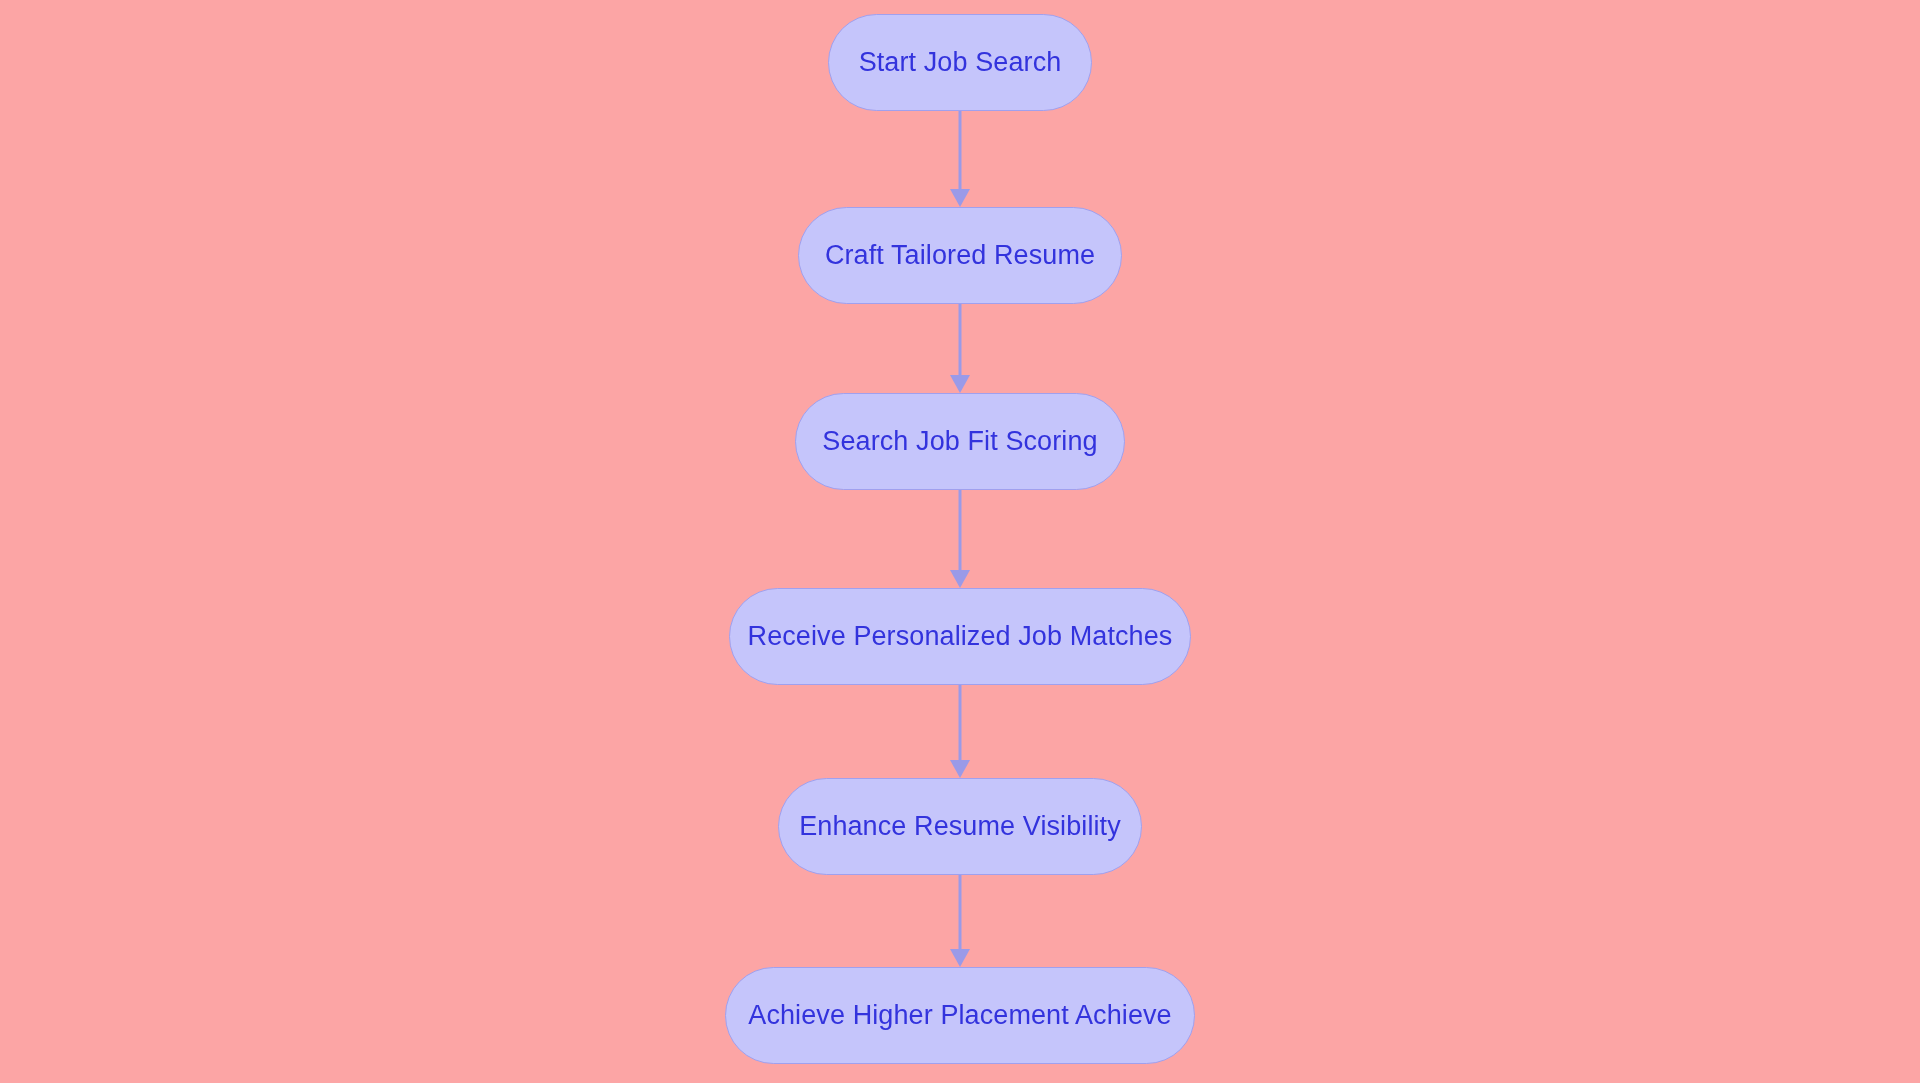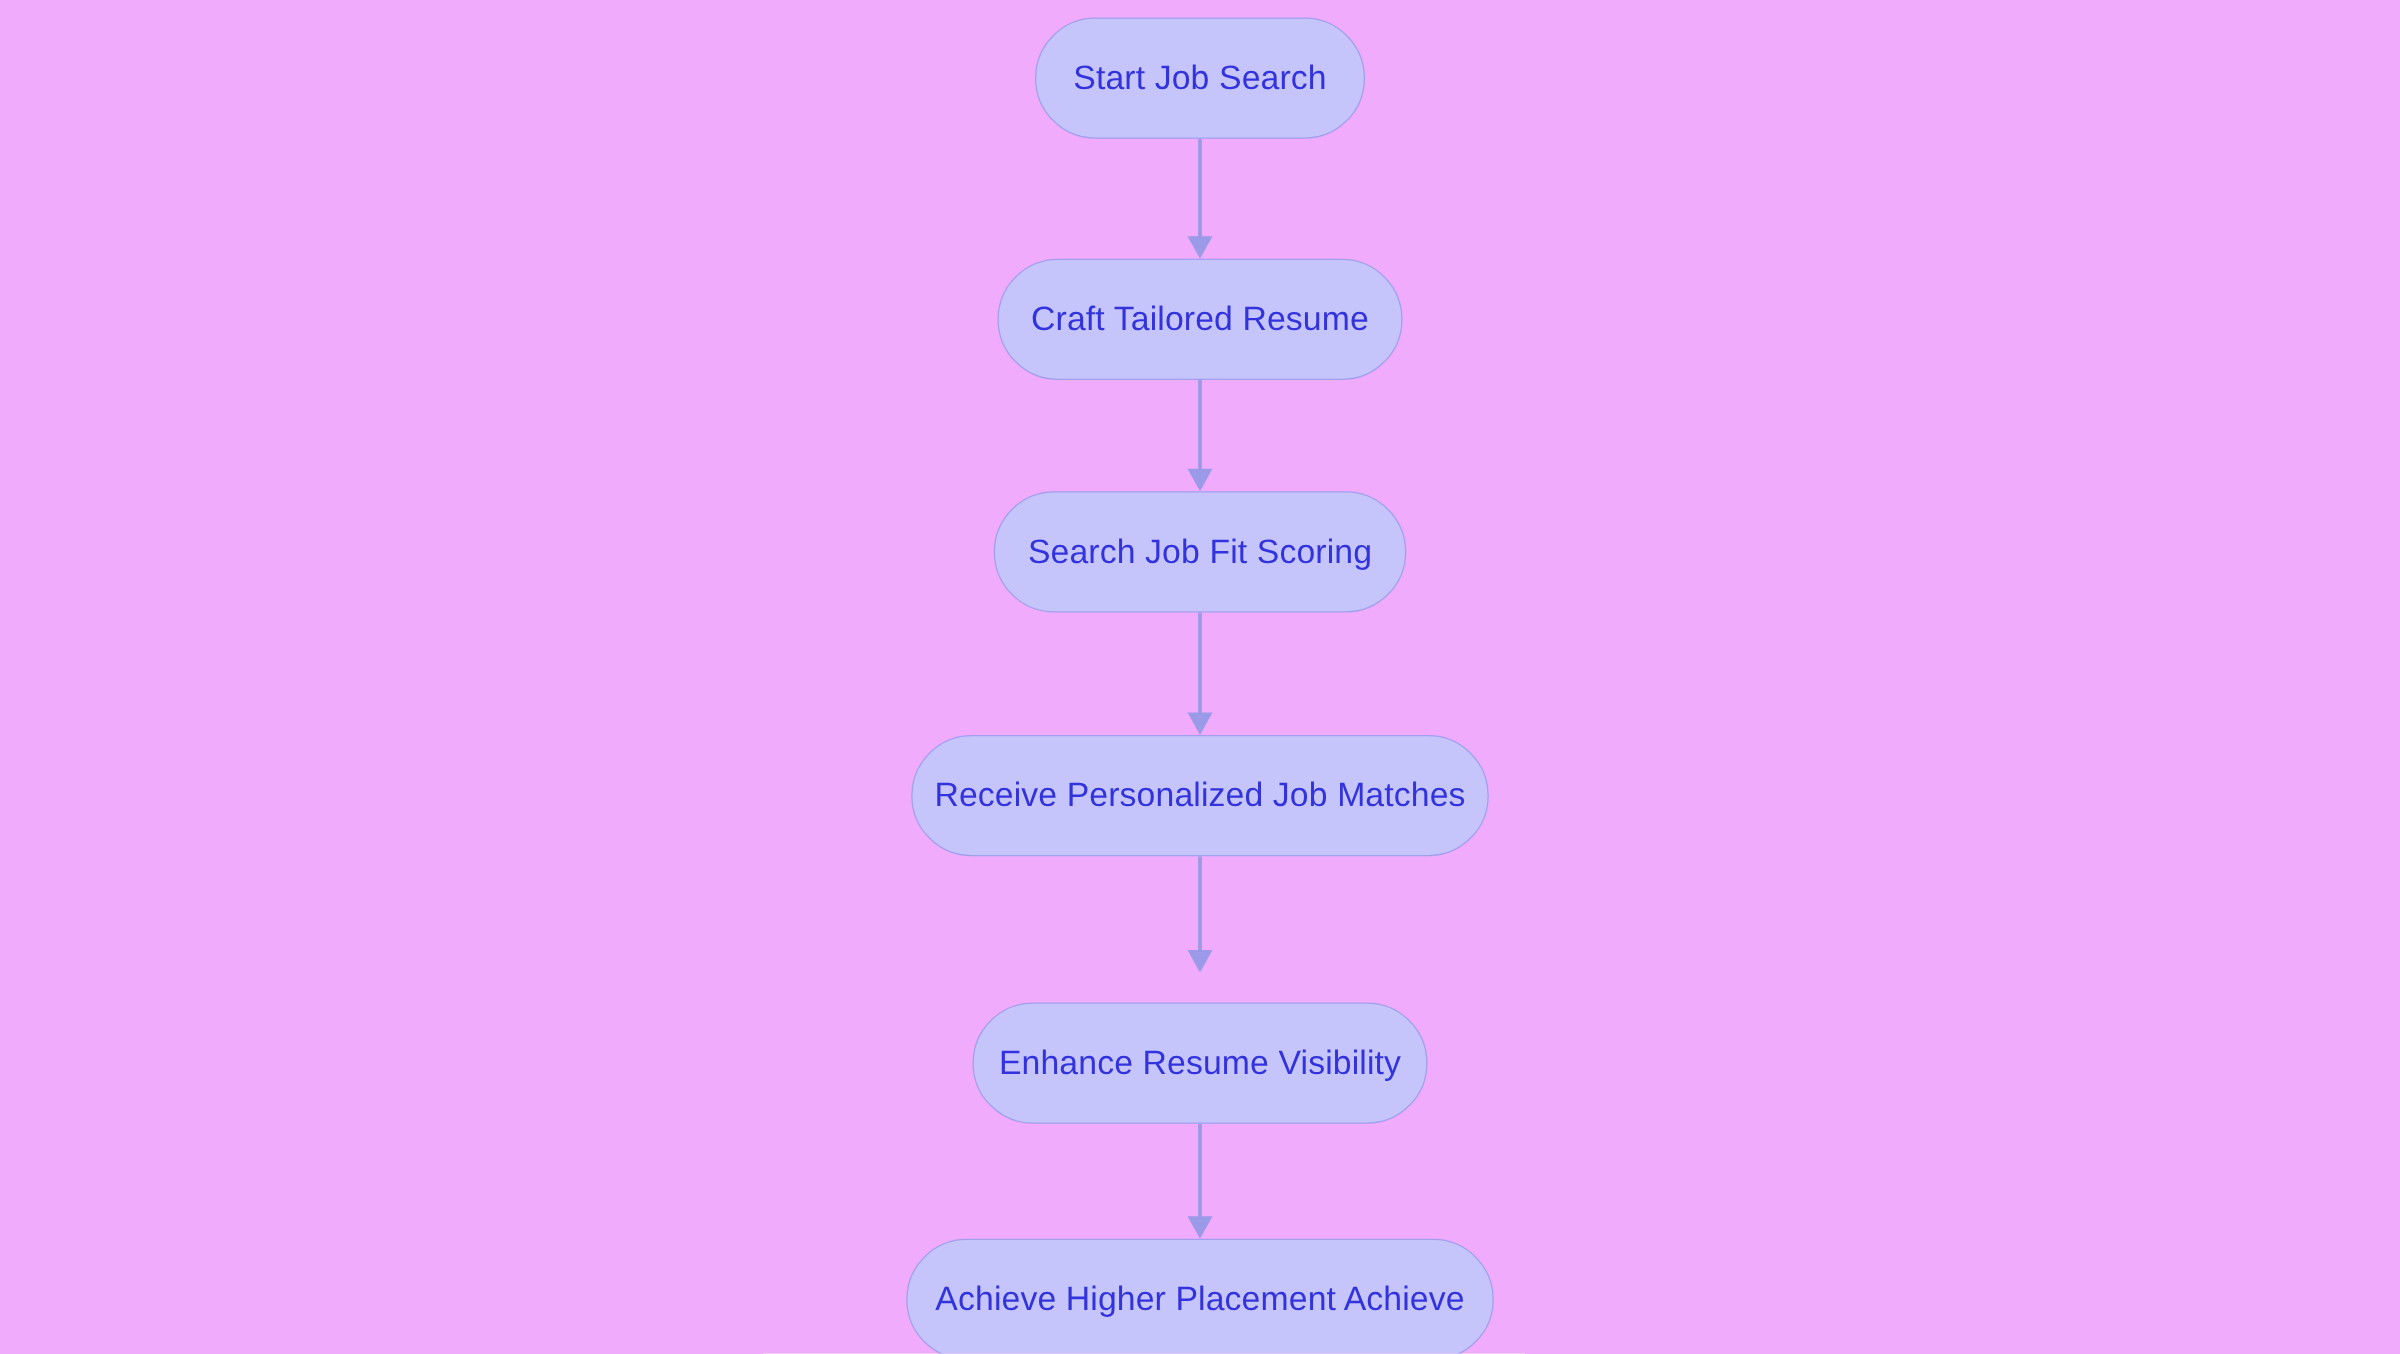--- a/index.html
+++ b/index.html
@@ -9,21 +9,21 @@
     background: #ffffff;
   }
   body {
     font-family: "Liberation Sans", sans-serif;
     -webkit-font-smoothing: antialiased;
   }
   #flowchart-canvas {
     position: relative;
     width: 1920px;
     height: 1083px;
-    background: #f0abfc;
+    background: #fca5a5;
     overflow: hidden;
   }
   #flow-column {
     position: absolute;
     left: 0;
     top: 0;
     width: 1920px;
     height: 1083px;
     display: flex;
     flex-direction: column;
@@ -58,21 +58,21 @@
   .connector svg {
     display: block;
     width: 30px;
     height: 100%;
   }
   
   .n0 { width: 264px; }
   .n1 { width: 324px; align-items: center; }
   .n2 { width: 330px; }
   .n3 { width: 462px; }
-  .n4 { width: 364px; margin-top: 24px; }
+  .n4 { width: 364px; }
   .n5 { width: 470px; }
 
   .pad-top { height: 14px; flex: 0 0 auto; }
   .c0 { height: 96px; }
   .c1 { height: 89px; }
   .c2 { height: 98px; }
   .c3 { height: 93px; }
   .c4 { height: 92px; }
 </style>
 </head>

